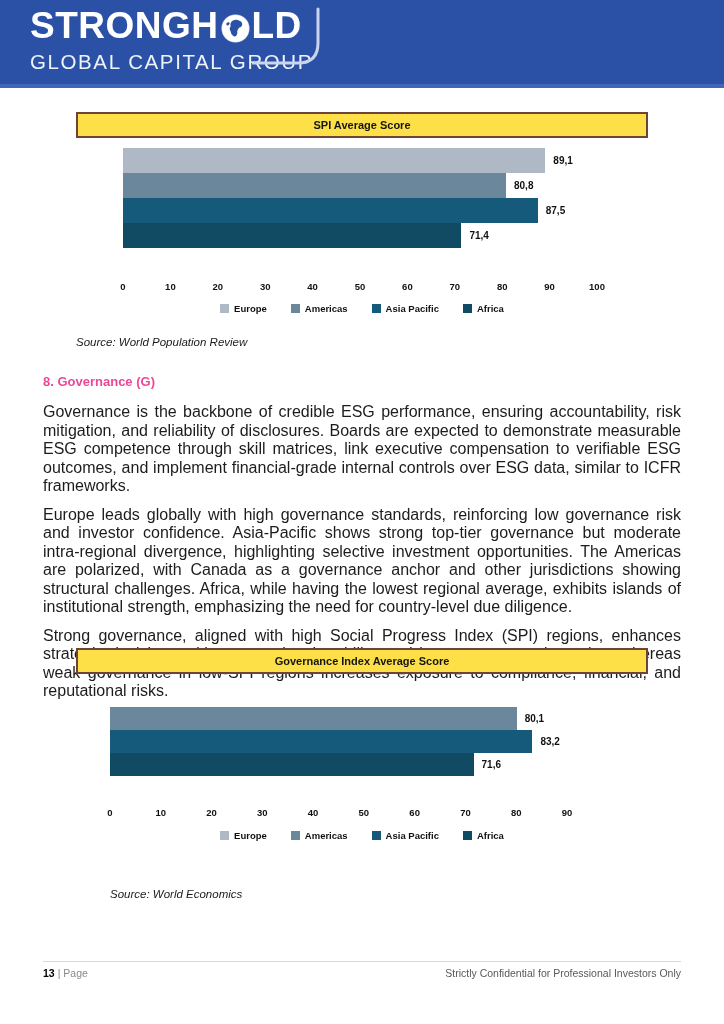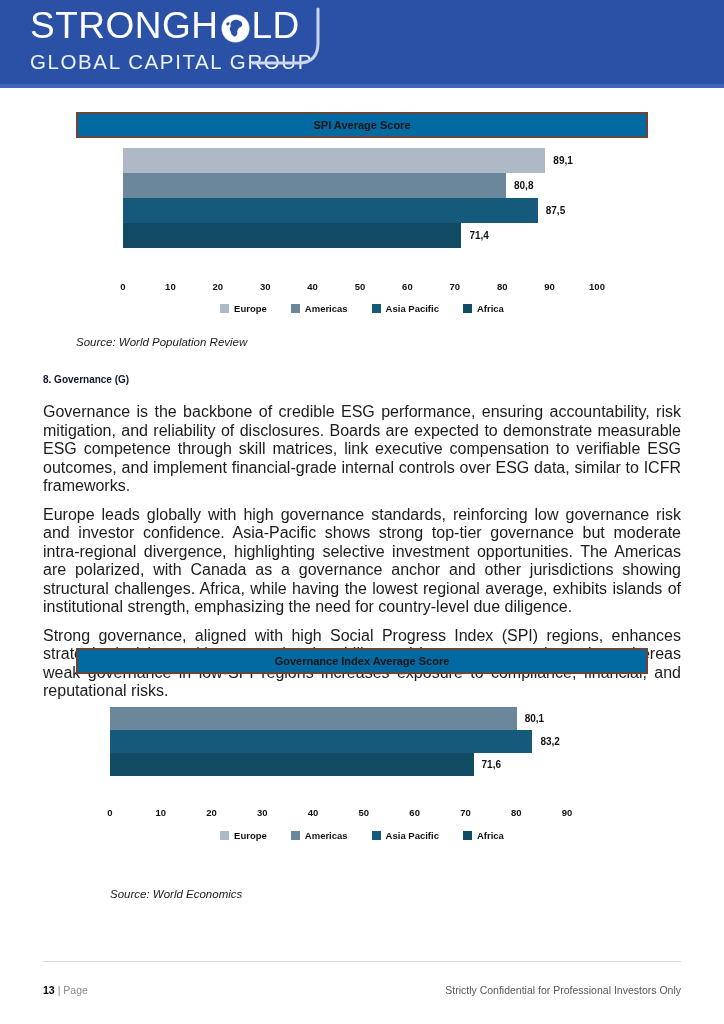--- a/index.html
+++ b/index.html
@@ -7,61 +7,61 @@
   .page {
     position:relative; width:724px; height:1024px; background:#ffffff;
     font-family:"Liberation Sans", "DejaVu Sans", sans-serif; overflow:hidden;
     margin:0 auto;
   }
 
   
   .header { position:absolute; left:0; top:0; width:724px; height:88px; background:#2a51a5; }
   .header-edge { position:absolute; left:0; bottom:0; width:100%; height:4px; background:#3f66b8; }
   .logo { position:absolute; left:30px; top:7px; }
-  .brand { display:flex; align-items:center; color:#ffffff; font-weight:normal;
+  .brand { display:flex; align-items:center; color:#ffffff; font-weight:bold;
            font-size:37px; line-height:1.05; letter-spacing:0.5px; }
   .brand .globe { width:31px; height:31px; margin:0 1px; transform:translateY(2px); }
   .subbrand { color:#eef2fb; font-size:20.5px; font-weight:400; letter-spacing:1.6px; margin-top:4px; }
   .swoosh { position:absolute; left:252px; top:6px; }
 
   
   .chart { position:absolute; left:76px; width:572px; }
   .chart-0 { top:112px; }
   .chart-1 { top:648px; }
   .chart-banner {
-    height:26px; background:#0369a1; border:2px solid #6e4338;
+    height:26px; background:#fde047; border:2px solid #6e4338;
     display:flex; align-items:center; justify-content:center;
     font-size:11px; font-weight:bold; color:#151515;
   }
   .plot { position:relative; }
   .bar-row { display:flex; align-items:center; }
   .bar { height:100%; flex:0 0 auto; }
   .bar-label { margin-left:8px; font-size:10px; font-weight:bold; color:#111; white-space:nowrap; }
   .ticks { position:relative; height:12px; }
   .tick { position:absolute; top:0; transform:translateX(-50%);
           font-size:9.5px; font-weight:bold; color:#111; }
   .legend { display:flex; justify-content:center; align-items:center; gap:24px; }
   .legend-item { display:flex; align-items:center; gap:5px;
                  font-size:9.5px; font-weight:bold; color:#111; }
   .swatch { width:9px; height:9px; flex:0 0 auto; }
 
   .source { position:absolute; left:76px; font-style:italic; font-size:11.5px; color:#1a1a1a; }
   .source-0 { top:336px; }
   .source-1 { top:888px;margin-left:34px; }
 
   
-  .section-heading { position:absolute; left:43px; top:374px; font-size:10px;
-                     font-weight:bold; color:#0f172a; }
+  .section-heading { position:absolute; left:43px; top:374px; font-size:13px;
+                     font-weight:bold; color:#ec4899; }
   .body-text { position:absolute; left:43px; top:403px; width:638px; }
   .body-text p { margin:0 0 10px 0; font-size:16px; line-height:18.5px;
                  color:#1c1c1c; text-align:justify; }
 
   
   .footer { position:absolute; left:43px; top:961px; width:638px;
-            border-top:1px solid #d9d9d9; padding-top:22px;
+            border-top:1px solid #d9d9d9; padding-top:5px;
             display:flex; justify-content:space-between; align-items:baseline;
             font-size:10.5px; }
   .footer .page-num { font-weight:bold; color:#000; }
   .footer .page-word { color:#8a8a8a; margin-left:3px; }
   .footer .confidential { color:#595959; }
 </style>
 </head>
 <body>
 
 <div class="page">

